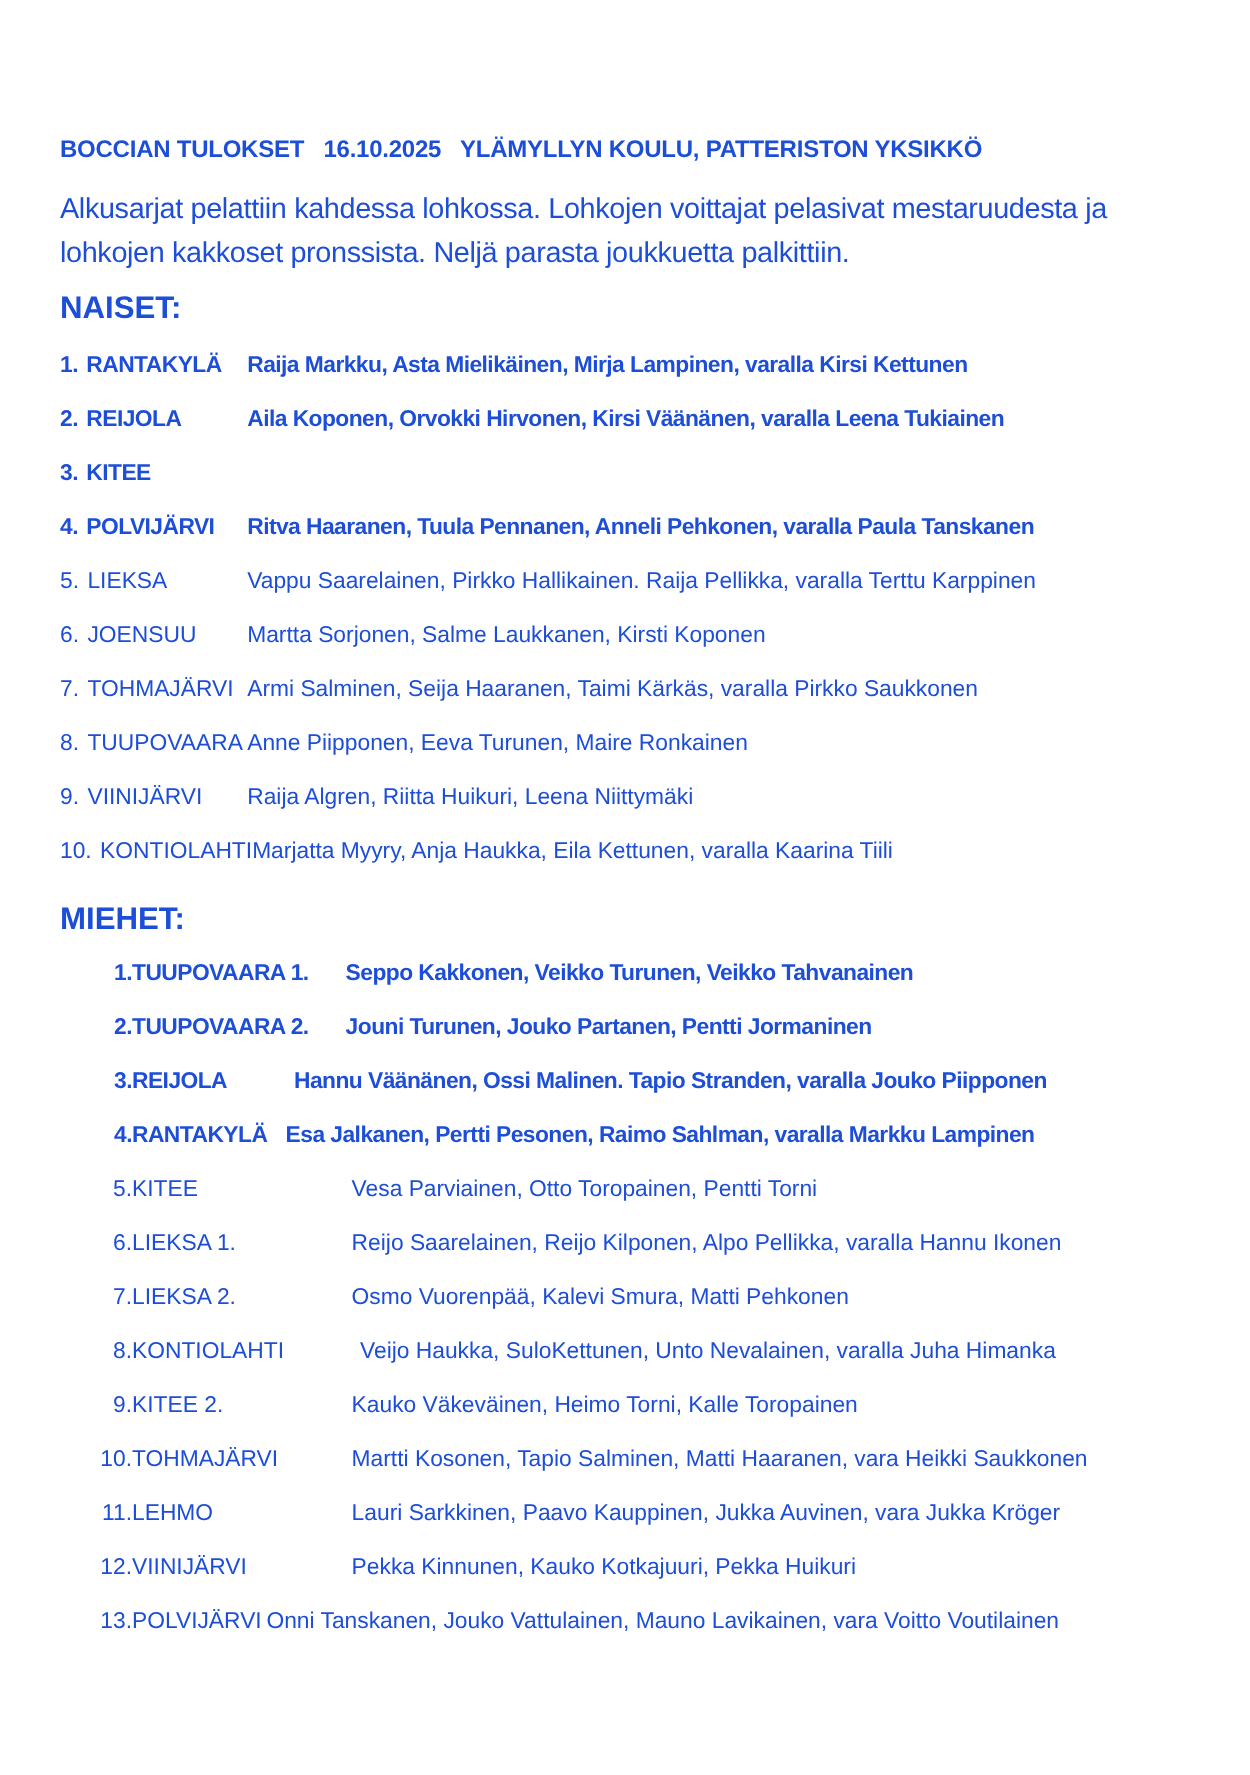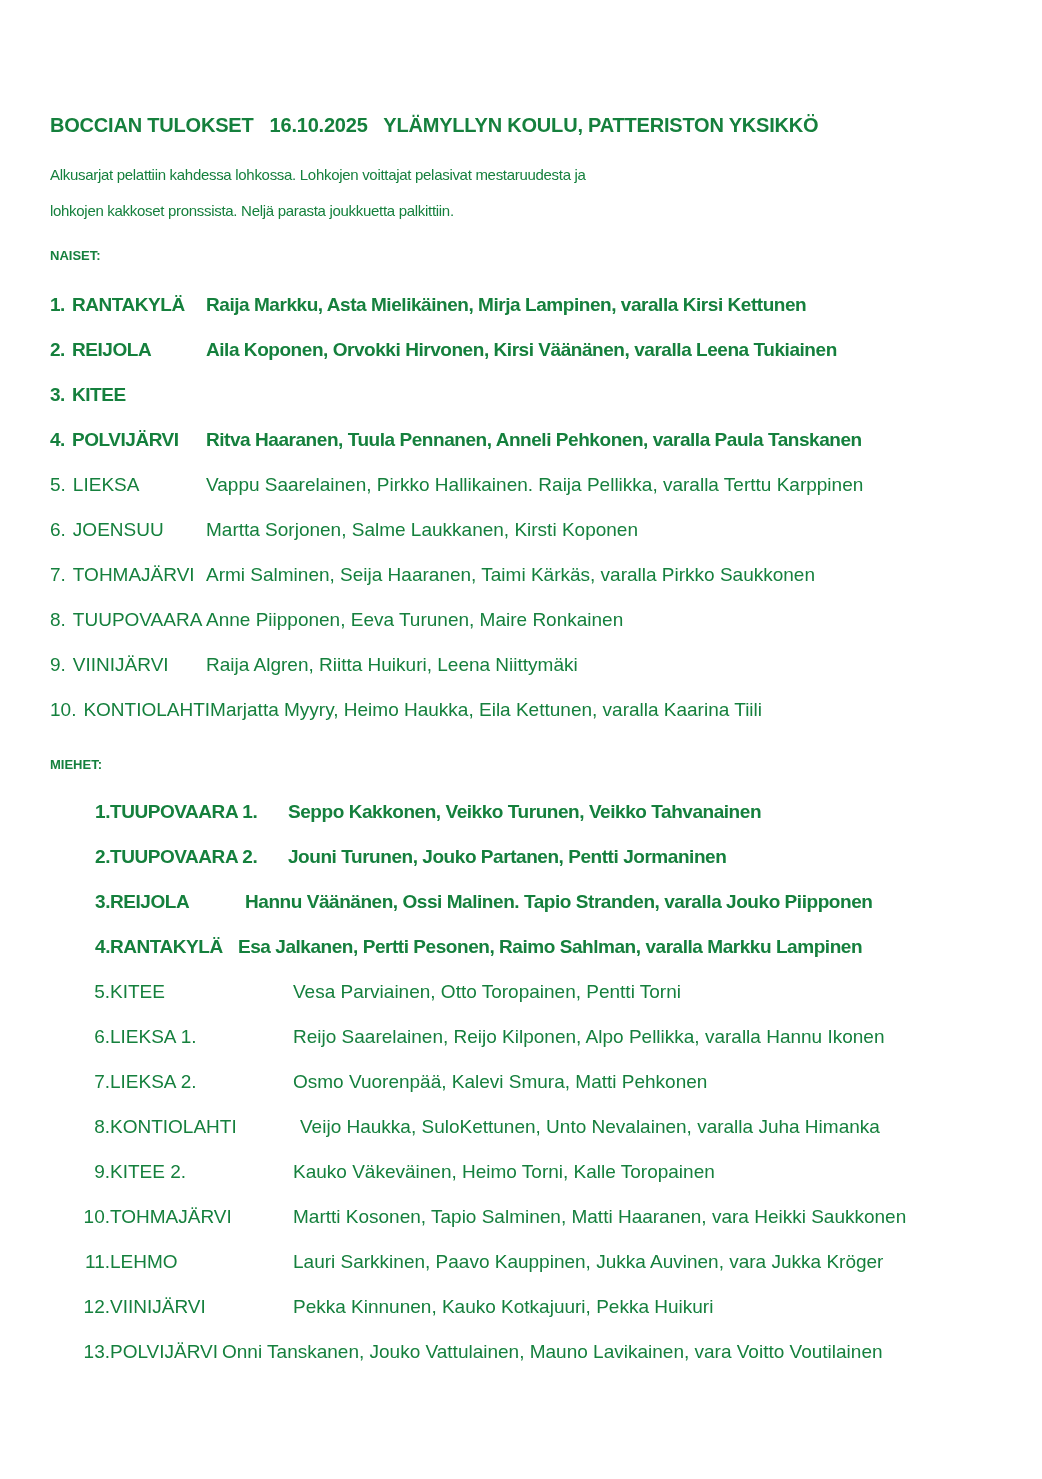--- a/index.html
+++ b/index.html
@@ -3,32 +3,32 @@
 <meta charset="utf-8">
 <style>
   html,body { margin:0; padding:0; background:#ffffff; }
   .page {
     position:relative;
     width:1042px; height:1479px;
     background:#ffffff;
     box-sizing:border-box;
     padding:112px 40px 0 50px;
     font-family:"Liberation Sans", sans-serif;
-    color:#15803d;
+    color:#1d4ed8;
     overflow:hidden;
   }
   .doc-title {
     font-size:20px; font-weight:bold; line-height:26px;
     white-space:pre-wrap;
     letter-spacing:-0.2px;
     margin:0 0 19px 0;
   }
-  .intro { font-size:15px; line-height:36px; letter-spacing:-0.3px; margin:0 0 14px 0; }
+  .intro { font-size:24px; line-height:36px; letter-spacing:-0.3px; margin:0 0 14px 0; }
   .section-heading {
-    font-size:13px; font-weight:bold; line-height:26px;
+    font-size:26px; font-weight:bold; line-height:26px;
     margin:0 0 24px 0;
   }
   .section-heading.miehet { margin-top:31px; margin-bottom:22px; }
   .results { margin:0; padding:0; list-style:none; }
   .row {
     display:flex; align-items:flex-start;
     font-size:19px; line-height:23px;
     margin-bottom:22px;
     white-space:nowrap;
   }
@@ -123,21 +123,21 @@
           <span class="w-num">9.</span>
           <span>VIINIJÄRVI</span>
         </span>
       <span class="players">Raija Algren, Riitta Huikuri, Leena Niittymäki</span>
     </li>
     <li class="row">
       <span class="w-label">
           <span class="w-num">10.</span>
           <span>KONTIOLAHTI</span>
         </span>
-      <span class="players">Marjatta Myyry, Heimo Haukka, Eila Kettunen, varalla Kaarina Tiili</span>
+      <span class="players">Marjatta Myyry, Anja Haukka, Eila Kettunen, varalla Kaarina Tiili</span>
     </li>
   </ul>
 
   <h2 class="section-heading miehet">MIEHET:</h2>
 
   <ul class="results men">
     <li class="row">
       <span class="m-num">1.</span>
       <span class="m-team">TUUPOVAARA 1.</span>
       <span class="players">Seppo Kakkonen, Veikko Turunen, Veikko Tahvanainen</span>

